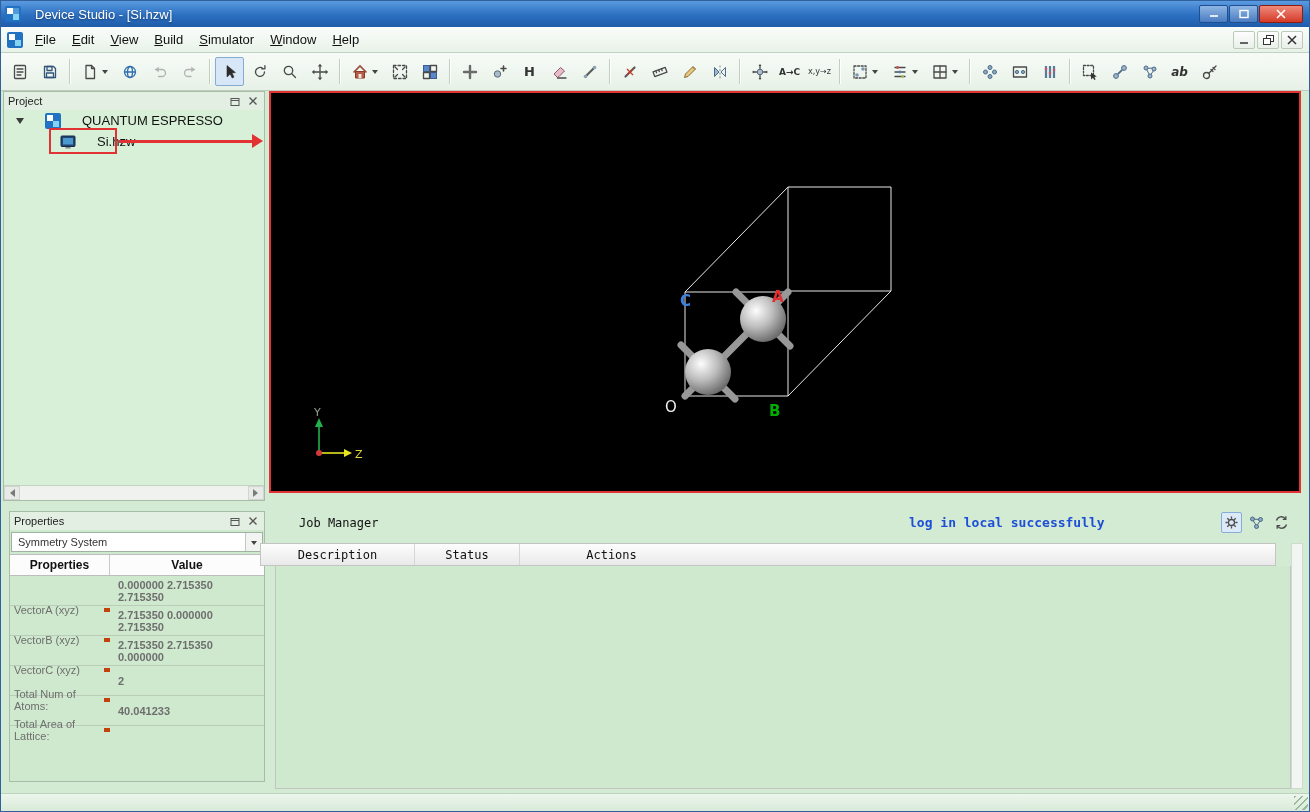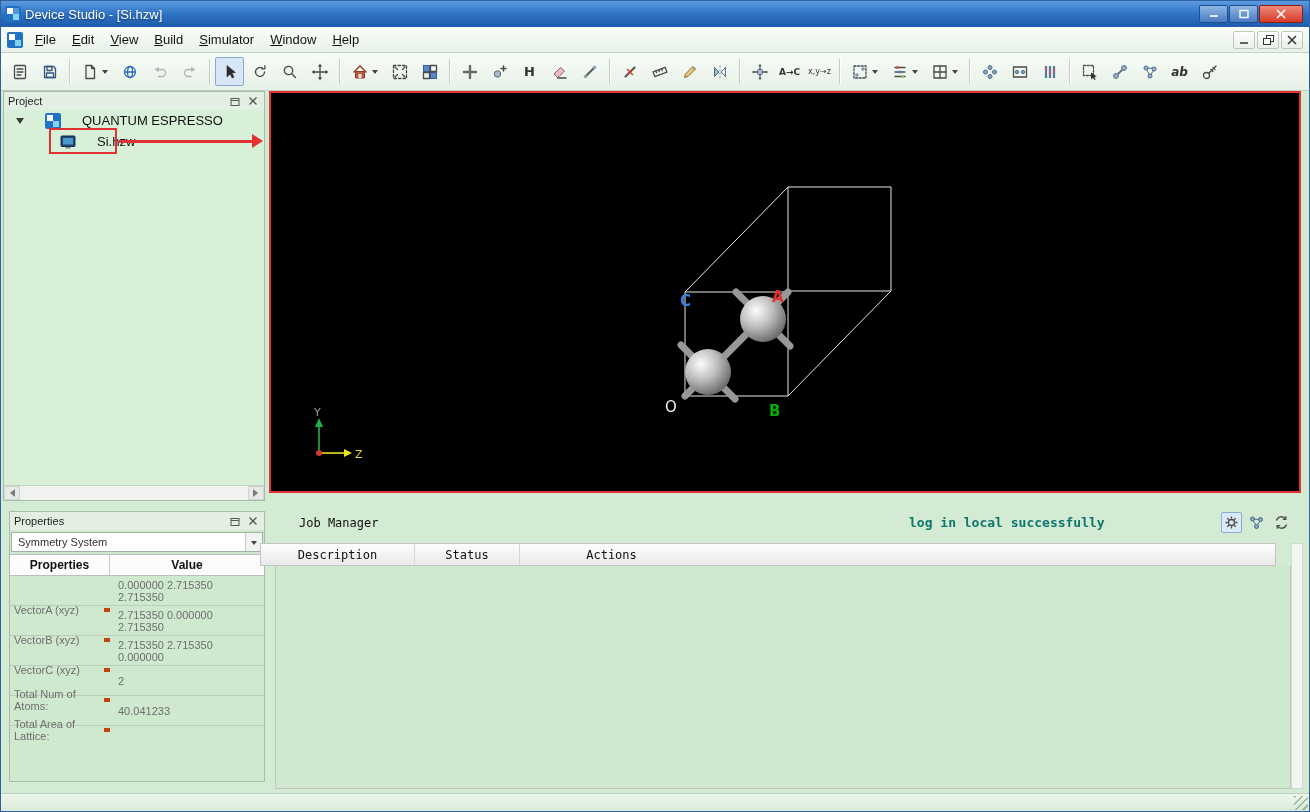--- a/index.html
+++ b/index.html
@@ -1,21 +1,21 @@
 <!DOCTYPE html>
 <html><head>
 <meta charset="utf-8">
 <style>
   * { margin:0; padding:0; box-sizing:border-box; }
   html,body { width:1310px; height:812px; }
   body { font-family:"Liberation Sans", sans-serif; font-size:12px; background:#d3ead3; overflow:hidden; }
   .win { position:relative; width:1310px; height:812px; background:#d3ead3; border:1px solid #31619c; }
 
   
-  .tbar { height:26px; display:flex; align-items:center; gap:4px; padding:0 4px;
+  .tbar { height:26px; display:flex; align-items:center; gap:14px; padding:0 4px;
           background:linear-gradient(#5a9ae0,#2b6fc0 55%,#1f5cab); color:#fff; font-size:13px;
           text-shadow:0 1px 2px rgba(0,0,0,.45); }
   .tbar .ctrls { margin-left:auto; display:flex; gap:1px; padding-right:2px; }
   .wbtn { width:29px; height:18px; display:flex; align-items:center; justify-content:center;
           background:linear-gradient(#8fb6e4,#4a7cc0); border:1px solid #1d4f92; border-radius:2px; }
   .wbtn.close { width:44px; background:linear-gradient(#f08a7a,#d43a28); border-color:#8e1d10; }
   .logo16 { width:16px; height:16px; display:inline-flex; }
 
   
   .mbar { height:26px; display:flex; align-items:center; background:linear-gradient(#fafdfa,#e8f2e8);
@@ -70,26 +70,26 @@
            font-size:11px; color:#333; line-height:18px; padding-left:6px; }
   .combo .cbtn { position:absolute; right:0; top:0; width:17px; height:18px; border-left:1px solid #c6c6c6;
                  display:flex; align-items:center; justify-content:center; background:#f2f4f2; }
   .ptable-hdr { height:22px; display:flex; background:#fcfcfc; border-top:1px solid #bdbdbd; border-bottom:1px solid #bdbdbd;
                 font-weight:bold; font-size:12px; color:#111; }
   .pth { display:flex; align-items:center; justify-content:center; }
   .pth.c1 { width:100px; border-right:1px solid #c9c9c9; }
   .pth.c2 { flex:1; }
   .prow { height:30px; display:flex; font-size:11px; color:#6e6e6e; border-bottom:1px solid #b9cdb9; }
   .pname { width:100px; border-right:6px solid #c2410c; padding:2px 4px; display:flex; align-items:center; line-height:12px;margin-top:32px; }
-  .pval  { flex:1; padding:13px 8px; display:flex; align-items:center; }
+  .pval  { flex:1; padding:13px 8px; display:flex; align-items:center;font-weight:bold; }
 
   
   .jm-title { position:absolute; left:274px; top:510px; width:1028px; height:26px; font-family:"DejaVu Sans Mono", monospace; }
   .jm-name  { position:absolute; left:24px; top:5px; font-size:12px; color:#111; }
-  .jm-status{ position:absolute; left:634px; top:4px; font-size:13px; font-weight:bold; color:#0f766e; }
+  .jm-status{ position:absolute; left:634px; top:4px; font-size:13px; font-weight:bold; color:#1d4ed8; }
   .jm-btns  { position:absolute; left:946px; top:1px; display:flex; gap:4px; }
   .jmb { width:21px; height:21px; display:flex; align-items:center; justify-content:center; border-radius:2px; }
   .jmb.active { border:1px solid #86acd8; background:#dcEAF8; }
   .jm-hdr { position:absolute; left:259px; top:542px; width:1016px; height:23px; display:flex;
             background:linear-gradient(#fdfdfd,#e9e9e9); border:1px solid #c4c4c4;
             font-family:"DejaVu Sans Mono", monospace; font-size:12px; color:#111; }
   .jh-cell { display:flex; align-items:center; justify-content:center; border-right:1px solid #d6d6d6; }
   .jm-body { position:absolute; left:274px; top:565px; width:1016px; height:223px; background:#cfe9cf;
              border:1px solid #c4c4c4; border-top:none; }
   .jm-strip { position:absolute; left:1290px; top:542px; width:12px; height:246px; background:#f2f6f2; border:1px solid #d0dad0; }

